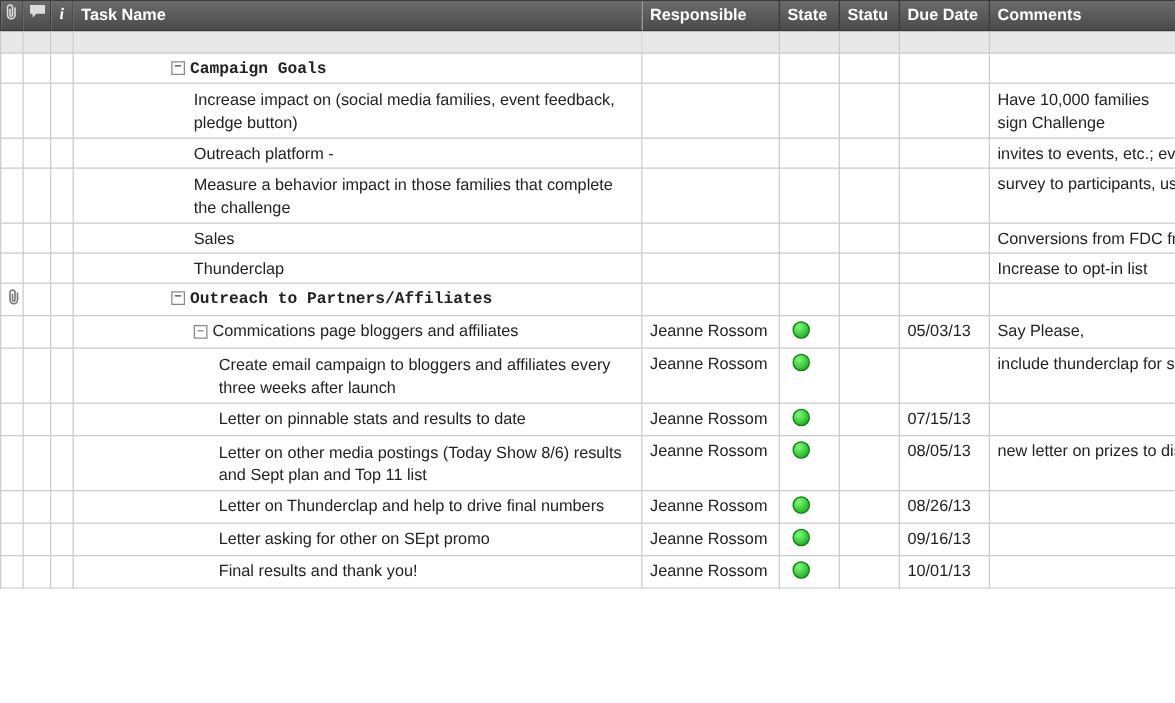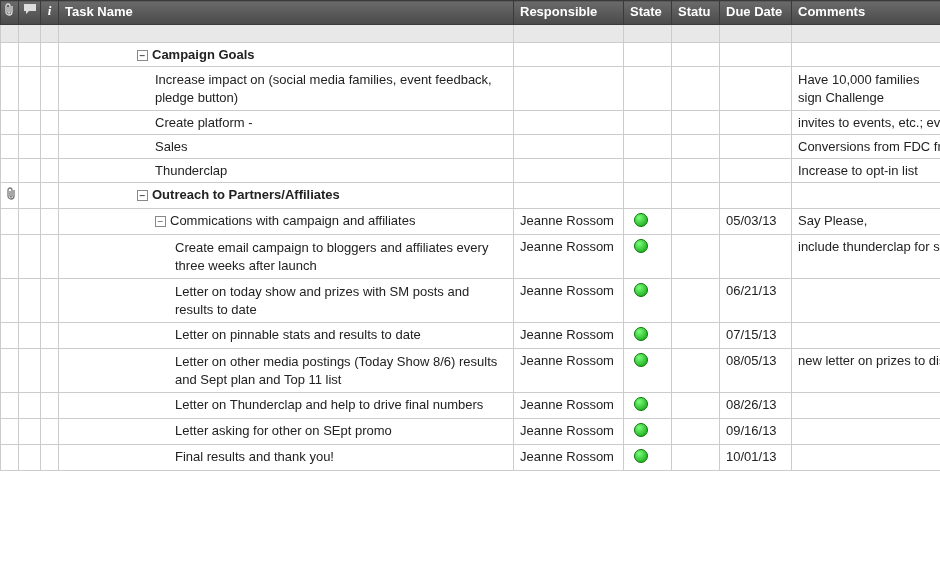--- a/index.html
+++ b/index.html
@@ -66,21 +66,21 @@
   }
   col.c-attach { width: 18px; }
   col.c-comment { width: 22px; }
   col.c-info { width: 18px; }
   col.c-task { width: 455px; }
   col.c-resp { width: 110px; }
   col.c-state { width: 48px; }
   col.c-statu { width: 48px; }
   col.c-due { width: 72px; }
   col.c-comments { width: 149px; }
-  .indent-1 { padding-left: 78px !important; }
+  .indent-1 { padding-left: 78px !important; font-family: Liberation Mono, monospace; }
   .indent-2 { padding-left: 96px !important; }
   .indent-3 { padding-left: 116px !important; }
   .header-icon-cell { text-align: center; padding: 2px 0 !important; }
 </style>
 </head>
 <body>
 
 <table>
   <colgroup>
     <col class="c-attach">
@@ -145,26 +145,37 @@
         <td></td>
         <td style="text-align: left;"></td>
         <td></td>
         <td></td>
         <td class="wrap">Have 10,000 families sign Challenge</td>
       </tr>
       <tr>
         <td style="text-align: center;"></td>
         <td style="text-align: center;"></td>
         <td style="text-align: center;"></td>
-        <td class="indent-2"><span>Create platform -</span></td>
+        <td class="indent-2"><span>Outreach platform -</span></td>
         <td></td>
         <td style="text-align: left;"></td>
         <td></td>
         <td></td>
         <td>invites to events, etc.; ev</td>
+      </tr>
+      <tr>
+        <td style="text-align: center;"></td>
+        <td style="text-align: center;"></td>
+        <td style="text-align: center;"></td>
+        <td class="indent-2 wrap"><span>Measure a behavior impact in those families that complete the challenge</span></td>
+        <td></td>
+        <td style="text-align: left;"></td>
+        <td></td>
+        <td></td>
+        <td>survey to participants, us</td>
       </tr>
       <tr>
         <td style="text-align: center;"></td>
         <td style="text-align: center;"></td>
         <td style="text-align: center;"></td>
         <td class="indent-2"><span>Sales</span></td>
         <td></td>
         <td style="text-align: left;"></td>
         <td></td>
         <td></td>
@@ -191,48 +202,37 @@
         <td></td>
         <td style="text-align: left;"></td>
         <td></td>
         <td></td>
         <td></td>
       </tr>
       <tr>
         <td style="text-align: center;"></td>
         <td style="text-align: center;"></td>
         <td style="text-align: center;"></td>
-        <td class="indent-2"><span class="expand-icon">−</span><span>Commications with campaign and affiliates</span></td>
+        <td class="indent-2"><span class="expand-icon">−</span><span>Commications page bloggers and affiliates</span></td>
         <td>Jeanne Rossom</td>
         <td style="text-align: left;"><span class="status-dot"></span></td>
         <td></td>
         <td>05/03/13</td>
         <td>Say Please,</td>
       </tr>
       <tr>
         <td style="text-align: center;"></td>
         <td style="text-align: center;"></td>
         <td style="text-align: center;"></td>
         <td class="indent-3 wrap"><span>Create email campaign to bloggers and affiliates every three weeks after launch</span></td>
         <td>Jeanne Rossom</td>
         <td style="text-align: left;"><span class="status-dot"></span></td>
         <td></td>
         <td></td>
         <td>include thunderclap for se</td>
-      </tr>
-      <tr>
-        <td style="text-align: center;"></td>
-        <td style="text-align: center;"></td>
-        <td style="text-align: center;"></td>
-        <td class="indent-3 wrap"><span>Letter on today show and prizes with SM posts and results to date</span></td>
-        <td>Jeanne Rossom</td>
-        <td style="text-align: left;"><span class="status-dot"></span></td>
-        <td></td>
-        <td>06/21/13</td>
-        <td></td>
       </tr>
       <tr>
         <td style="text-align: center;"></td>
         <td style="text-align: center;"></td>
         <td style="text-align: center;"></td>
         <td class="indent-3"><span>Letter on pinnable stats and results to date</span></td>
         <td>Jeanne Rossom</td>
         <td style="text-align: left;"><span class="status-dot"></span></td>
         <td></td>
         <td>07/15/13</td>

